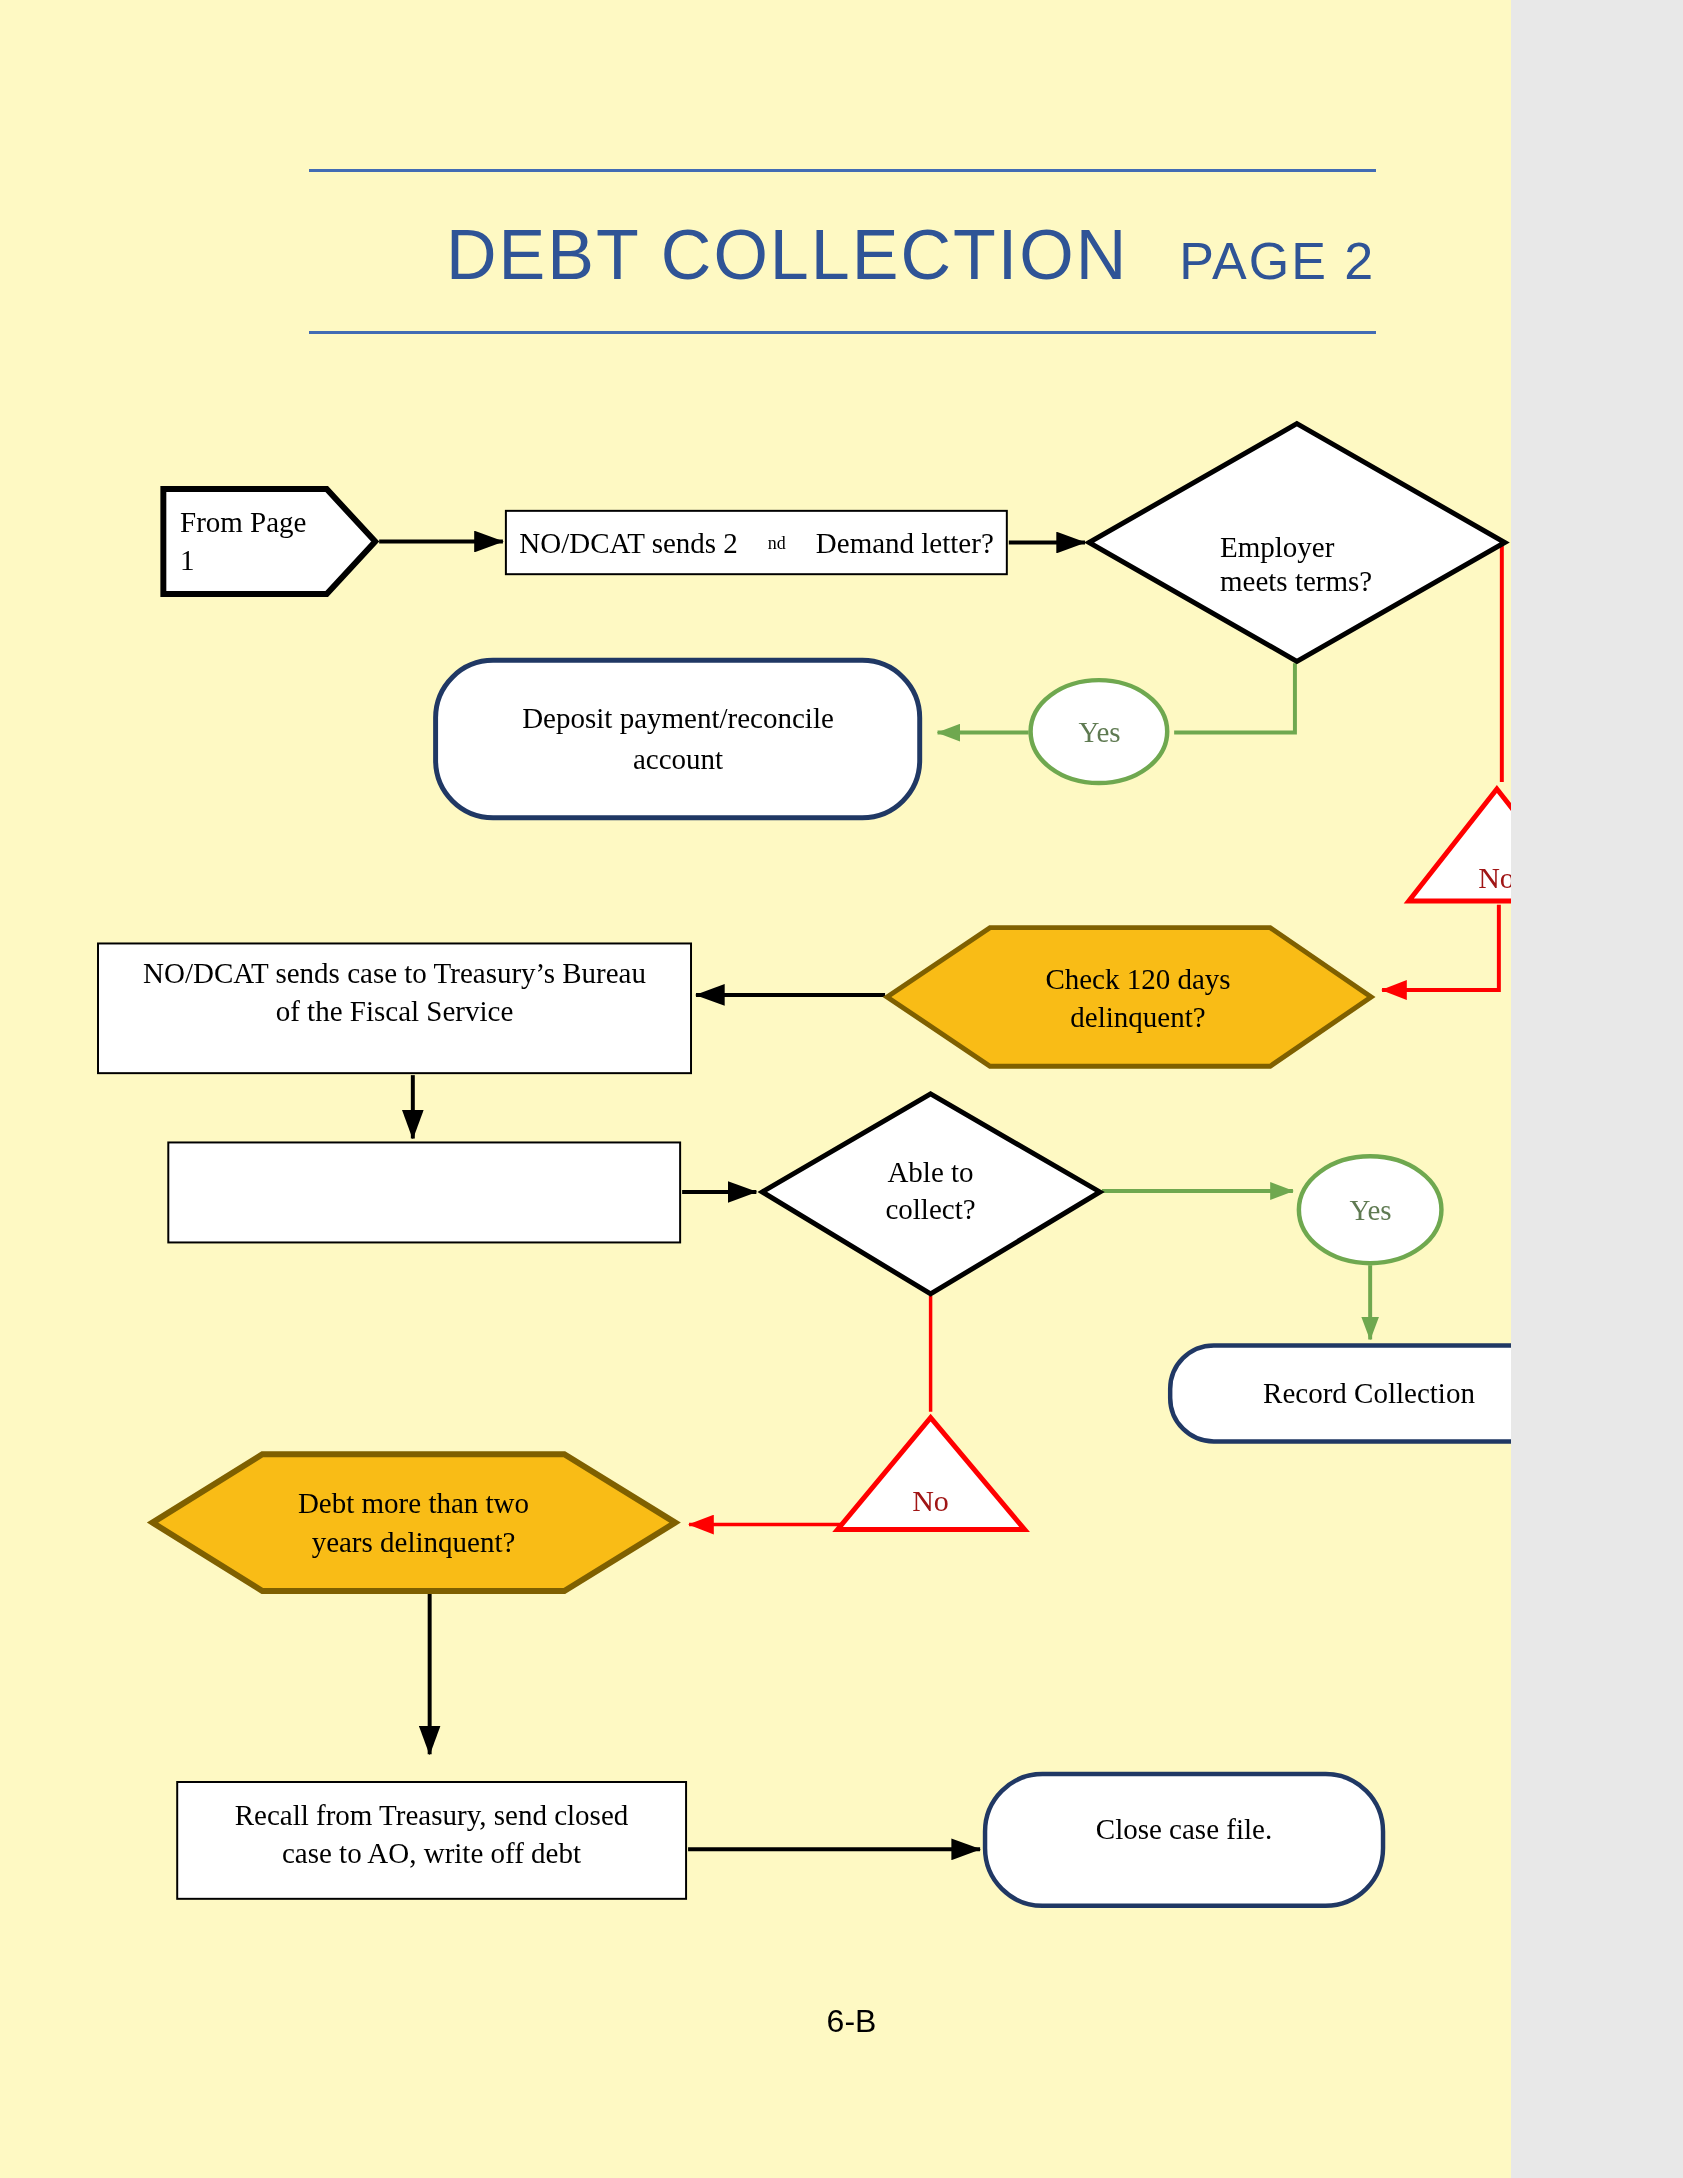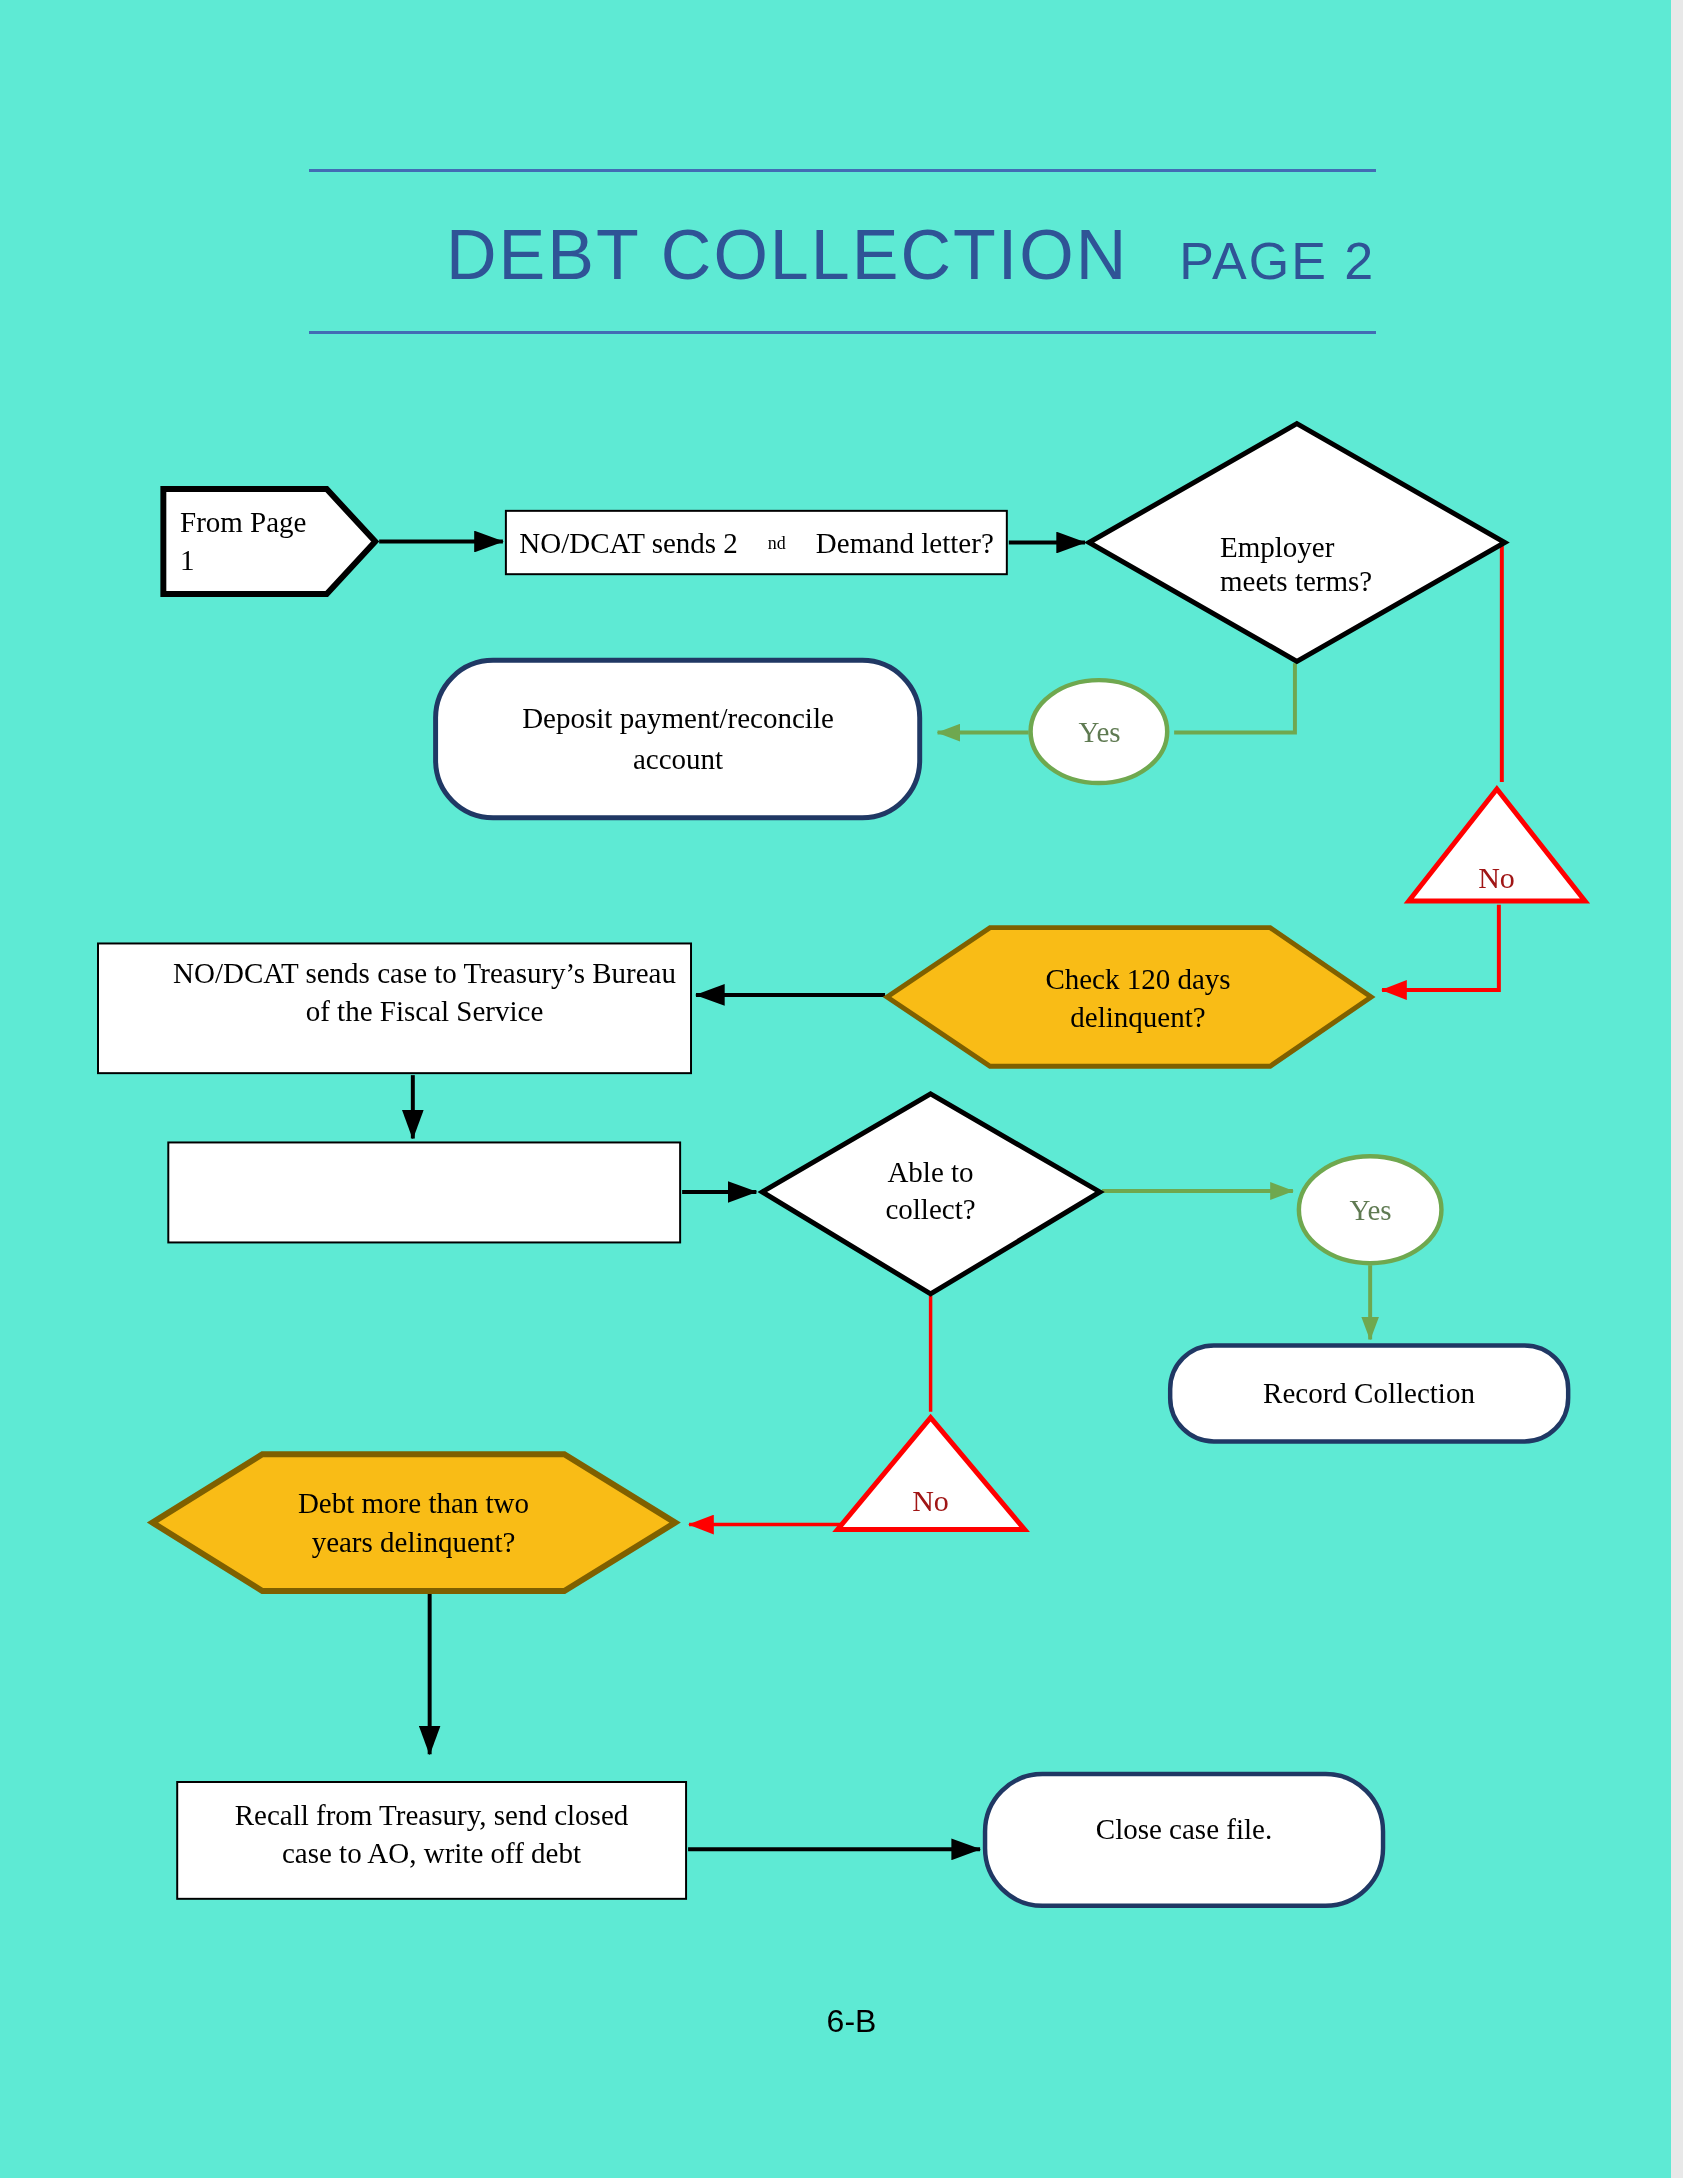--- a/index.html
+++ b/index.html
@@ -1,19 +1,19 @@
 <!DOCTYPE html>
 <html><head>
 <meta charset="utf-8">
 <style>
   html,body{margin:0;padding:0;background:#e8e8e8;}
   .page{
     position:relative;
-    width:1671px;height:2178px;
-    background:#5eead4;
+    width:1511px;height:2178px;
+    background:#fef9c3;
     font-family:"Liberation Serif", serif;
     overflow:hidden;
   }
   svg.layer{position:absolute;left:0;top:0;}
   .rule{position:absolute;height:3px;background:#426CB4;}
   .heading{
     position:absolute;left:446px;top:220px;
     display:flex;align-items:baseline;gap:51px;
     color:#2F5496;font-family:"Liberation Sans", sans-serif;
     line-height:1;white-space:nowrap;
@@ -113,21 +113,21 @@
   <div class="lbl flexc yes-text" style="left:1033px;top:682px;width:133px;height:99px;">Yes</div>
 
   <div class="lbl flexc" style="left:436px;top:660px;width:484px;height:157px;line-height:41px;">Deposit payment/reconcile
 account</div>
 
   <div class="lbl no-text" style="left:1443px;top:859px;width:107px;">No</div>
 
   <div class="lbl flexc" style="left:896px;top:928px;width:484px;height:139px;">Check 120 days
 delinquent?</div>
 
-  <div class="lbl" style="left:116px;top:954px;width:593px;padding-left:12px;">NO/DCAT sends case to Treasury’s Bureau
+  <div class="lbl" style="left:98px;top:954px;width:593px;">NO/DCAT sends case to Treasury’s Bureau
 of the Fiscal Service</div>
 
 
   <div class="lbl" style="left:762px;top:1154px;width:337px;line-height:37px;">Able to
 collect?</div>
 
   <div class="lbl flexc yes-text" style="left:1301px;top:1160px;width:139px;height:99px;">Yes</div>
 
   <div class="lbl flexc" style="left:1170px;top:1345px;width:398px;height:96px;">Record Collection</div>
 

